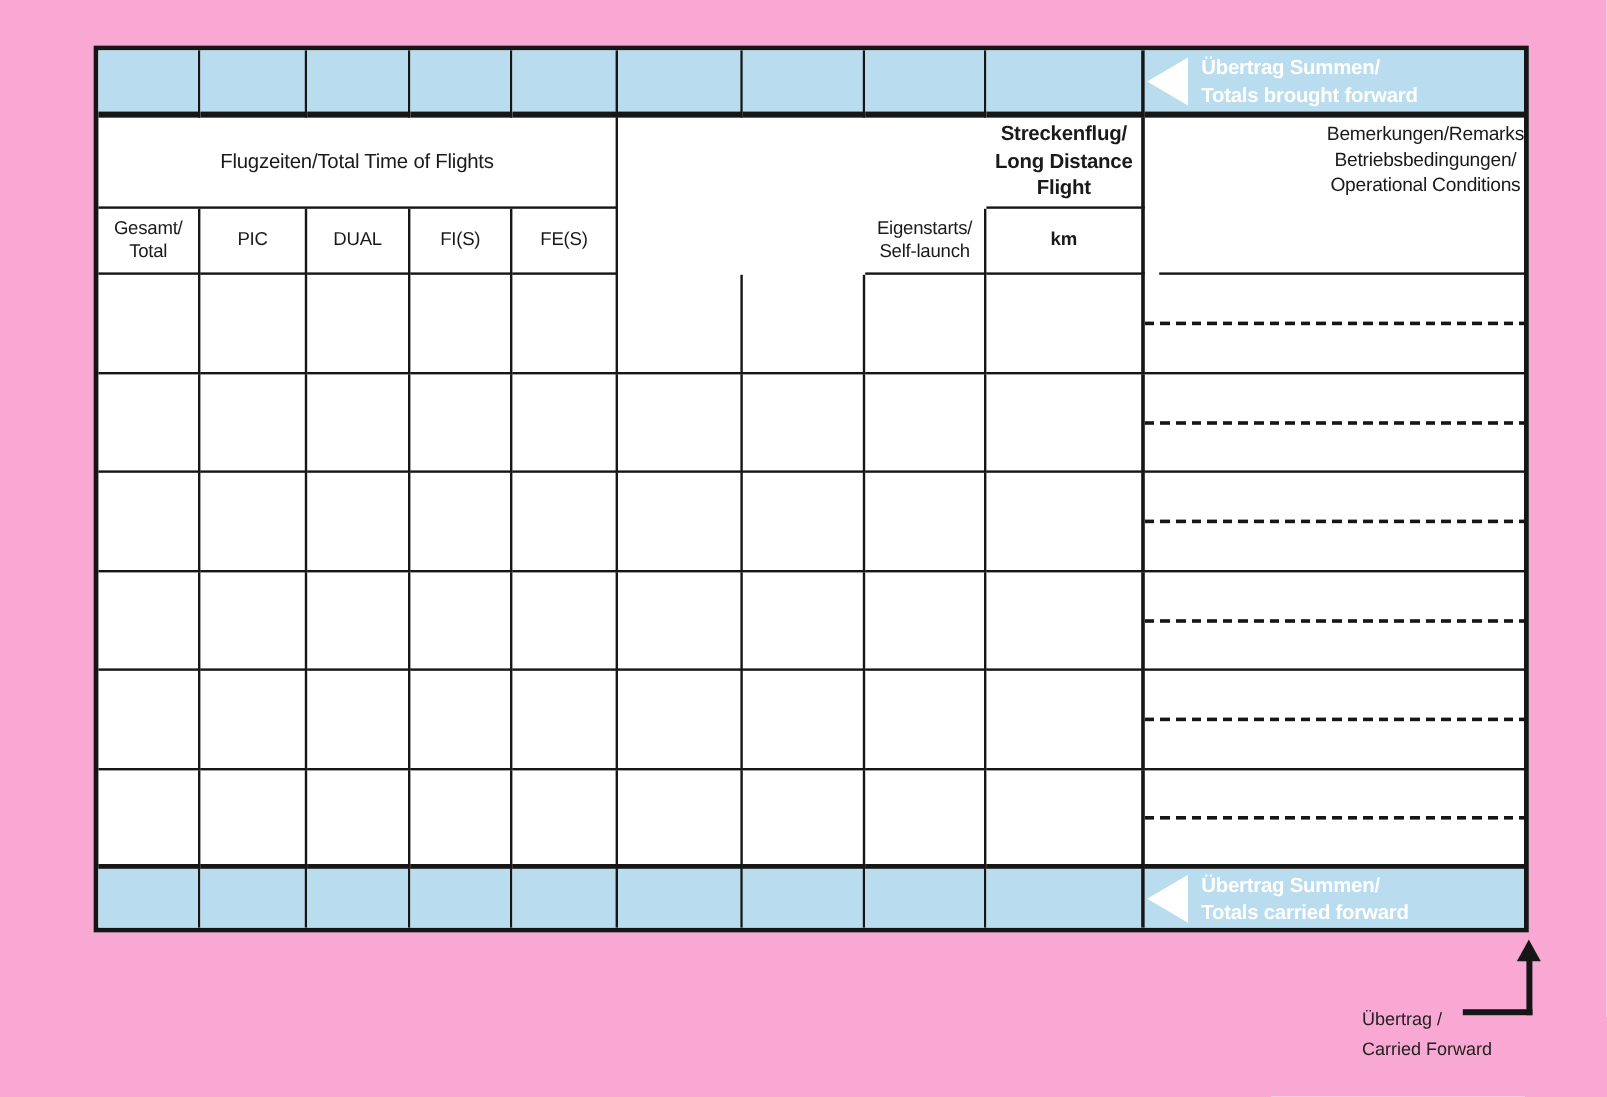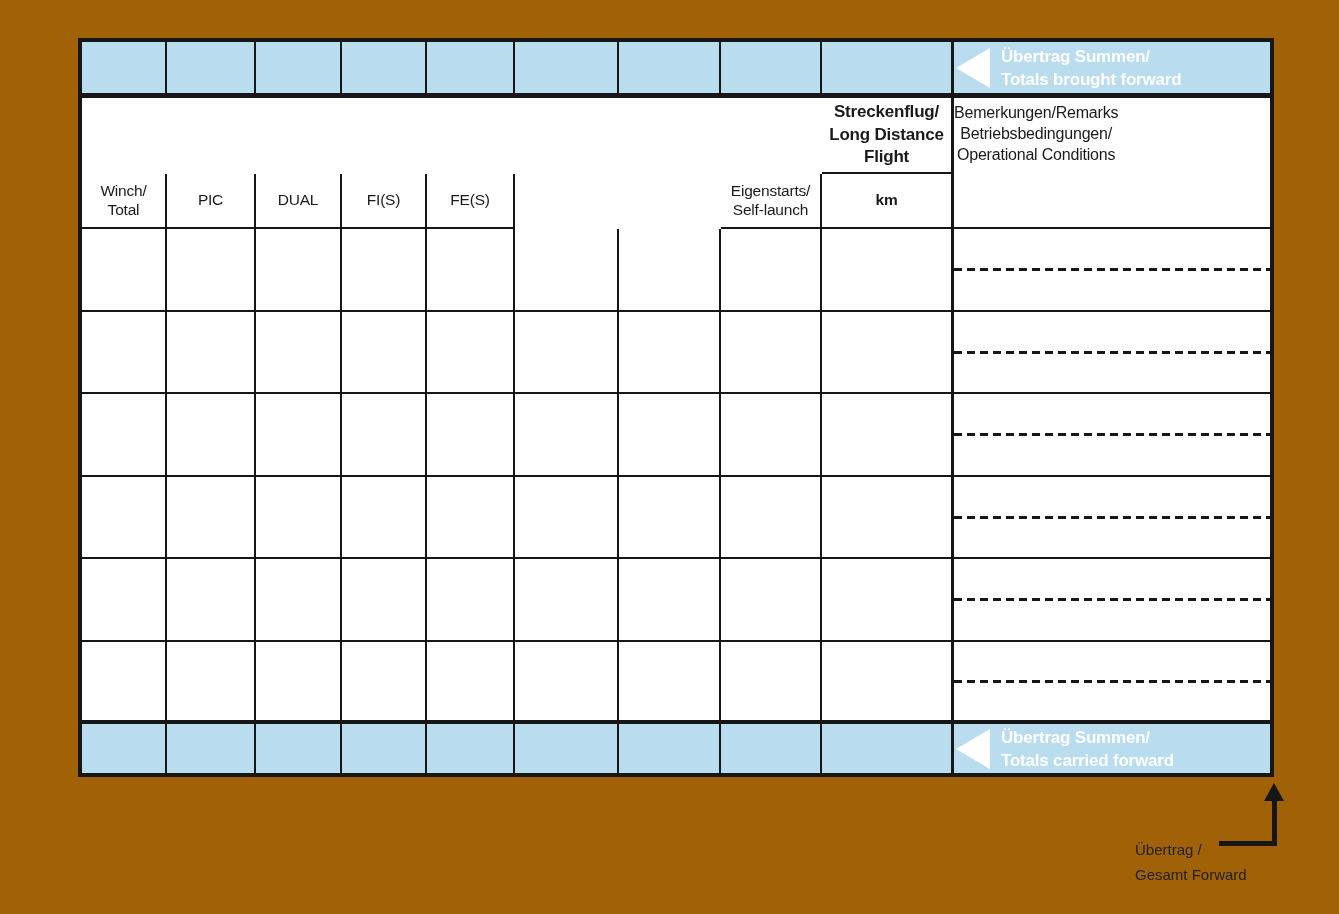--- a/index.html
+++ b/index.html
@@ -1,20 +1,20 @@
 <!DOCTYPE html>
 <html style="--accent: #b9dcee; --line: #161616;"><head>
 <meta charset="utf-8">
 <style>
   :root { --accent:#b9dcee; --line:#161616; --ink:#1a1a1a; }
   * { box-sizing:border-box; margin:0; padding:0; }
   html,body { width:1339px; height:914px; background:#ffffff; overflow:hidden; }
   body { font-family:"Liberation Sans", sans-serif; color:var(--ink); }
 
-  .sheet { position:relative; width:1339px; height:914px; background:#a16207; }
+  .sheet { position:relative; width:1339px; height:914px; background:#f9a8d4; }
 
   .logtable {
     position:absolute; left:78px; top:38px;
     display:grid;
     grid-template-columns:85px 89px 86px 85px 88px 104px 102px 101px 132px 316px;
     grid-template-rows:56px 76px 55px repeat(6, 82.5px) 49px;
     border:4px solid var(--line);
     background:#fff;
   }
 
@@ -41,21 +41,21 @@
     width:0; height:0; flex:0 0 auto;
     border-top:20px solid transparent;
     border-bottom:20px solid transparent;
     border-right:34px solid #ffffff;
   }
   .carry-text {
     color:#ffffff; font-weight:bold; font-size:17px; line-height:23px;
     margin-left:11px; text-align:left; white-space:pre-line; letter-spacing:-0.2px;
   }
 
-  .remarks-cell { flex-direction:column; align-items:flex-start; justify-content:flex-start; padding:0; }
+  .remarks-cell { flex-direction:column; align-items:flex-end; justify-content:flex-start; padding:0;margin-left:12px; }
   .remarks-top {
     flex:0 0 73px; display:flex; align-items:center; justify-content:center;
     white-space:pre-line; font-size:16px; line-height:1.3; text-align:center;
   }
   .dash-divider {
     height:3px; flex:0 0 3px;
     background:repeating-linear-gradient(90deg, var(--line) 0 8px, transparent 8px 13px);
   }
   .remarks-bottom { flex:1; display:flex; align-items:center; justify-content:center; font-size:16px; }
 
@@ -95,31 +95,32 @@
     <div class="cell blue bb-xthick" style="grid-row:1;grid-column:6"></div>
     <div class="cell blue bb-xthick" style="grid-row:1;grid-column:7"></div>
     <div class="cell blue bb-xthick" style="grid-row:1;grid-column:8"></div>
     <div class="cell blue bb-xthick br-thick" style="grid-row:1;grid-column:9"></div>
     <div class="cell blue bb-xthick no-br carry-cell" style="grid-row:1;grid-column:10">
       <span class="carry-arrow"></span>
       <div class="carry-text">Übertrag Summen/
 Totals brought forward</div>
     </div>
 
+    <div class="cell group" style="grid-row:2;grid-column:1 / span 5">Flugzeiten/Total Time of Flights</div>
     <div class="cell group br-thick" style="grid-row:2;grid-column:9">Streckenflug/
 Long Distance
 Flight</div>
     <div class="cell no-br remarks-cell" style="grid-row:2 / span 2;grid-column:10">
       <div class="remarks-top">Bemerkungen/Remarks
 Betriebsbedingungen/
 Operational Conditions</div>
       <div class="dash-divider"></div>
     </div>
 
-    <div class="cell sub" style="grid-row:3;grid-column:1">Winch/
+    <div class="cell sub" style="grid-row:3;grid-column:1">Gesamt/
 Total</div>
     <div class="cell sub" style="grid-row:3;grid-column:2">PIC</div>
     <div class="cell sub" style="grid-row:3;grid-column:3">DUAL</div>
     <div class="cell sub" style="grid-row:3;grid-column:4">FI(S)</div>
     <div class="cell sub" style="grid-row:3;grid-column:5">FE(S)</div>
     <div class="cell sub br-thick" style="grid-row:3;grid-column:9">km</div>
     <div class="cell sub" style="grid-row:3;grid-column:8">Eigenstarts/
 Self-launch</div>
 
     <div class="cell blue no-bb" style="grid-row:10;grid-column:1"></div>
@@ -195,15 +196,15 @@
       <div class="cell entry-cell bb-thick" style="grid-area: 9 / 6;"></div>
       <div class="cell entry-cell bb-thick" style="grid-area: 9 / 7;"></div>
       <div class="cell entry-cell bb-thick" style="grid-area: 9 / 8;"></div>
       <div class="cell entry-cell bb-thick br-thick" style="grid-area: 9 / 9;"></div>
       <div class="cell entry-cell bb-thick no-br" style="grid-area: 9 / 10;"><div class="dash-mid"></div></div>
     </div>
 
   <div class="cf-elbow"></div>
   <div class="cf-arrowhead"></div>
   <div class="cf-note">Übertrag /
-Gesamt Forward</div>
+Carried Forward</div>
 
 </div>
 
 </body></html>

